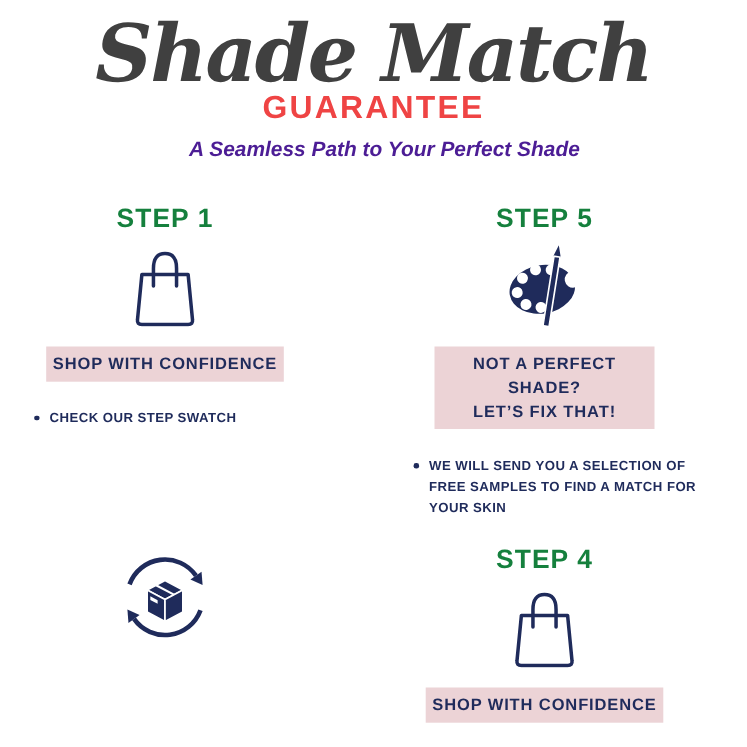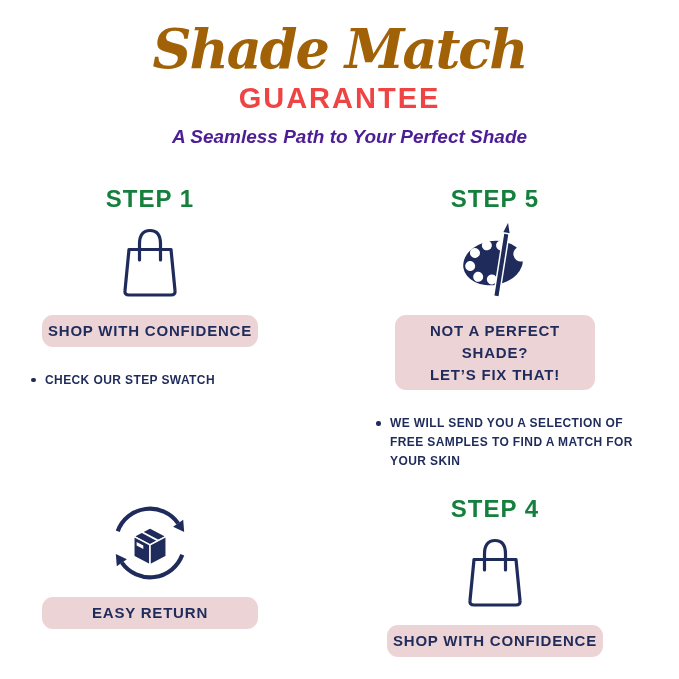--- a/index.html
+++ b/index.html
@@ -11,24 +11,24 @@
     overflow: hidden;
   }
   .poster { width: 679px; height: 679px; position: relative; }
 
   
   .header { text-align: center; }
   .script-title {
     font-family: "DejaVu Serif", serif;
     font-style: italic;
     font-weight: 700;
-    font-size: 54px;
+    font-size: 72px;
     line-height: 74px;
     letter-spacing: -2px;
-    color: #a16207;
+    color: #404040;
     margin-top: 12px;
   }
   .guarantee {
     font-size: 29px;
     font-weight: 800;
     letter-spacing: 2px;
     line-height: 30px;
     margin-top: -3px;
     color: #ef4444;
   }
@@ -69,21 +69,20 @@
     margin-top: 12px;
     background: #ecd3d6;
     color: #1f2b5b;
     font-weight: 800;
     font-size: 15px;
     line-height: 1.45;
     letter-spacing: 0.8px;
     text-align: center;
     padding: 5px 2px;
     white-space: pre-line;
-    border-radius: 11px;
   }
   .banner-w216 { width: 216px; }
   .banner-w200 { width: 200px; }
   .bullets {
     list-style: none;
     margin-top: 24px;
     margin-left: 5px;
     width: 276px;
     align-self: flex-start;
   }
@@ -169,21 +168,20 @@
           <polygon points="79.8,32.4 78.8,19.6 68.2,27.1" fill="#1f2b5b"></polygon>
           <path d="M77.8 56.3 A36 36 0 0 1 14.5 64.6" stroke="#1f2b5b" stroke-width="4.4"></path>
           <polygon points="8.2,55.6 9.2,68.4 19.8,60.9" fill="#1f2b5b"></polygon>
           <polygon points="44,28 61,37 44,46 27,37" fill="#1f2b5b" stroke="#ffffff" stroke-width="1.6" stroke-linejoin="round"></polygon>
           <polygon points="27,37 44,46 44,67 27,58" fill="#1f2b5b" stroke="#ffffff" stroke-width="1.6" stroke-linejoin="round"></polygon>
           <polygon points="44,46 61,37 61,58 44,67" fill="#1f2b5b" stroke="#ffffff" stroke-width="1.6" stroke-linejoin="round"></polygon>
           <line x1="35.5" y1="32.5" x2="52.5" y2="41.5" stroke="#ffffff" stroke-width="2"></line>
           <polygon points="30,43 37,46.7 37,50.2 30,46.5" fill="#ffffff"></polygon>
         </svg>
       </div>
-      <div class="banner banner-w216">EASY RETURN</div>
 
     </div>
 
     <div class="step">
       <div class="step-heading">STEP 4</div>
       <div class="icon-wrap">
         <svg width="58" height="72" viewBox="0 0 58 72" fill="none">
           <path d="M8 24.5 H50 L54 65.5 Q54.6 70 50 70 H8 Q3.4 70 4 65.5 Z" stroke="#1f2b5b" stroke-width="3.2" stroke-linejoin="round"></path>
           <path d="M18.5 35 V19 Q18.5 5.5 29 5.5 Q39.5 5.5 39.5 19 V35" stroke="#1f2b5b" stroke-width="3.2" stroke-linecap="round"></path>
         </svg>

